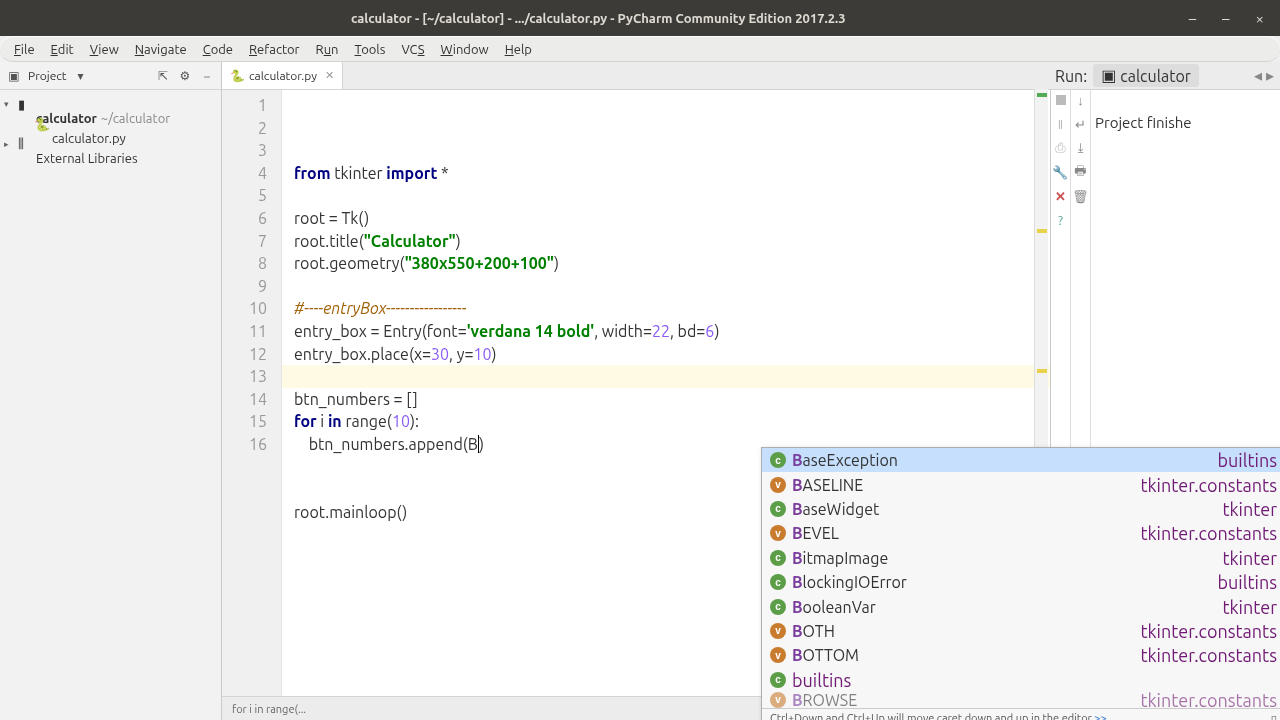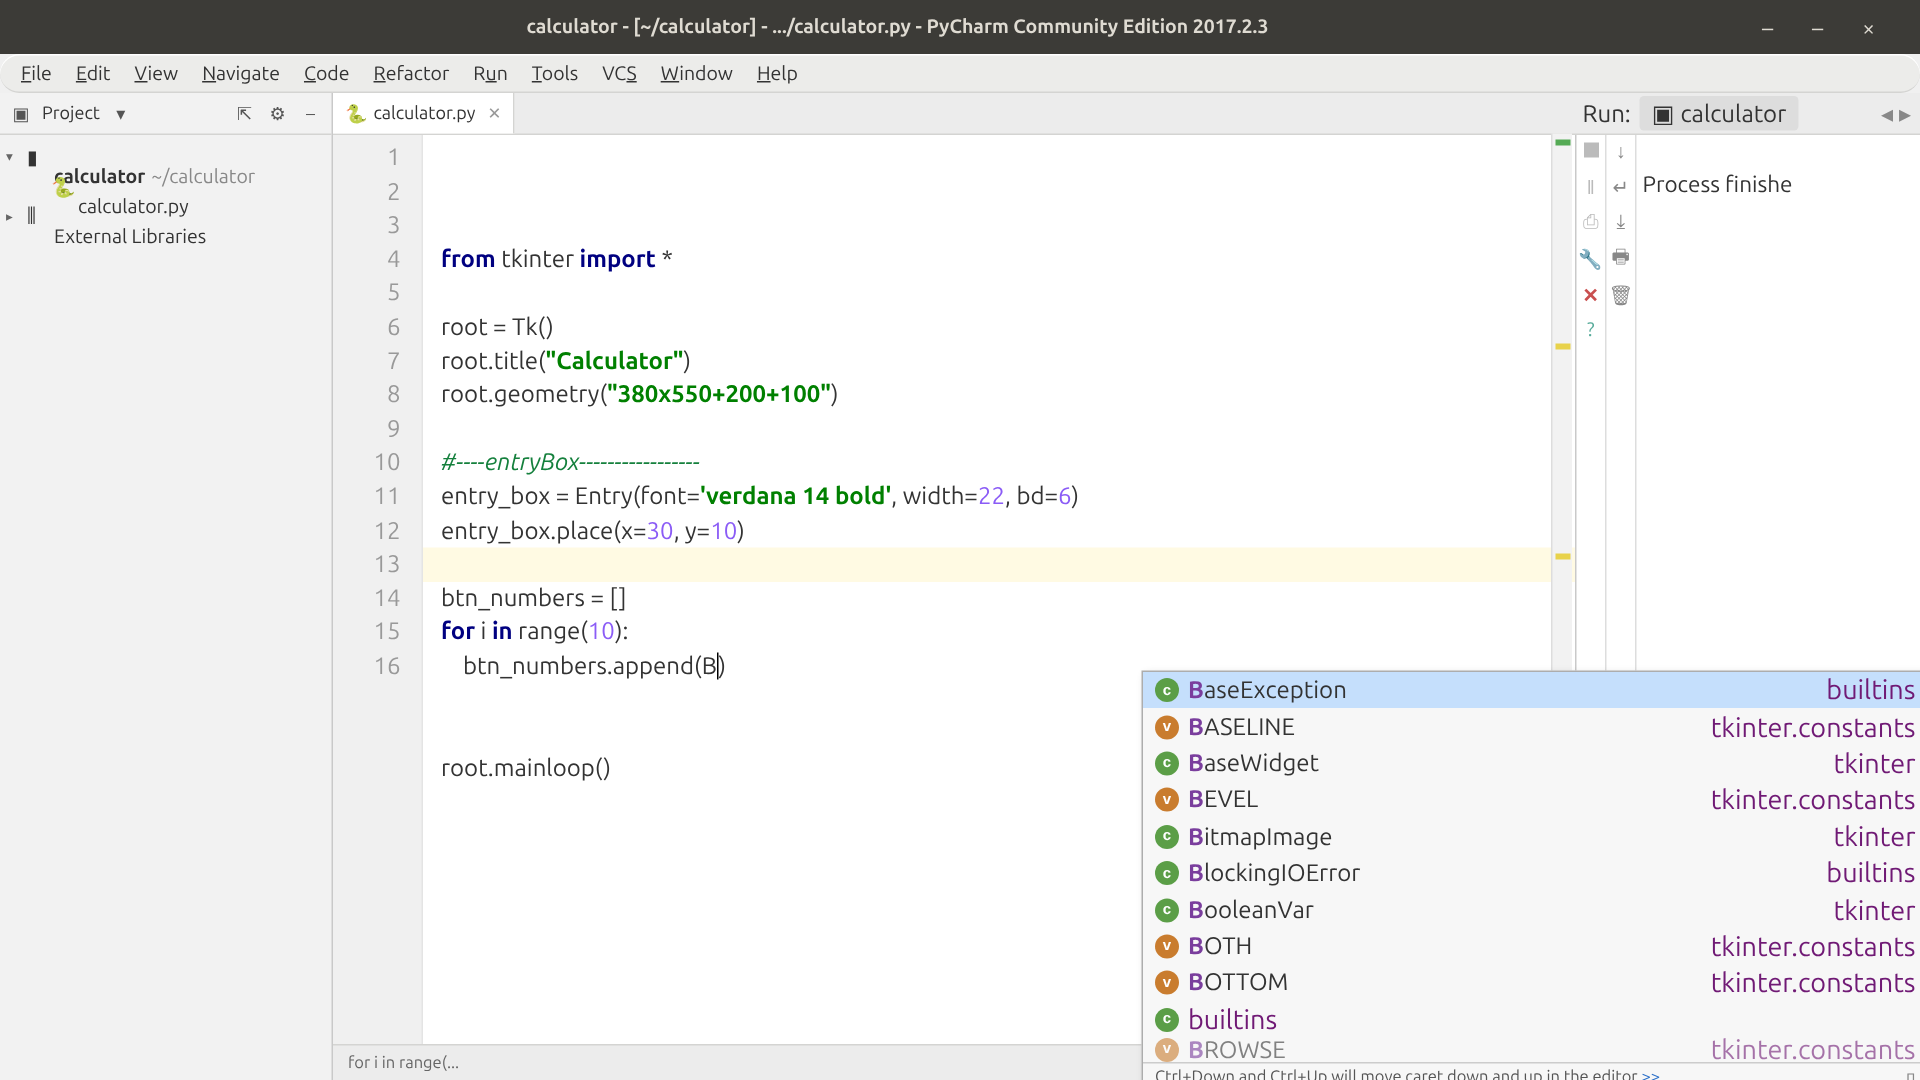--- a/index.html
+++ b/index.html
@@ -1,18 +1,18 @@
 <!DOCTYPE html>
 <html><head>
 <meta charset="utf-8">
 <style>
 * { margin: 0; padding: 0; box-sizing: border-box; font-family: Ubuntu, "Segoe UI", sans-serif; }
 body { width: 1280px; height: 720px; background: #f0f0f0; overflow: hidden; font-size: 13px; color: #333; }
 
-.titlebar { height: 36px; background: #3c3b37; color: #dfdbd2; display: flex; align-items: center; padding: 0 22px; justify-content: center; }
+.titlebar { height: 36px; background: #3c3b37; color: #dfdbd2; display: flex; align-items: center; padding: 0 8px; justify-content: center; }
 .titlebar .title { flex: 1; text-align: center; font-weight: bold; }
 .titlebar .wctl { display: flex; gap: 26px; margin-right: 8px; }
 .titlebar .wctl span { font-size: 15px; cursor: pointer; }
 
 .menubar { height: 26px; background: #ececea; display: flex; align-items: center; padding: 0 6px; border-bottom: 1px solid #d4d4d2; box-shadow: 0 1px 0 #fff inset; border-radius: 13px; }
 .menubar span { padding: 2px 8px; font-size: 13px; }
 .menubar span u { text-decoration: underline; }
 
 .workspace { display: flex; height: 658px; }
 
@@ -34,21 +34,21 @@
 .tabs { height: 28px; display: flex; align-items: center; border-bottom: 1px solid #d4d4d2; background: #ececec; }
 .tabs .tab { display: flex; align-items: center; height: 27px; padding: 0 8px; background: #fff; border-right: 1px solid #d4d4d2; gap: 4px; font-size: 12px; }
 .tabs .tab .close { color: #999; font-size: 11px; margin-left: 4px; }
 .editor { flex: 1; display: flex; position: relative; font-family: "DejaVu Sans Mono", Menlo, monospace; font-size: 16px; line-height: 22.6px; overflow: hidden; }
 .gutter { width: 60px; background: #f0f0f0; color: #999; text-align: right; padding: 4px 14px 4px 0; border-right: 1px solid #e4e4e4; }
 .code { flex: 1; padding: 4px 0 4px 12px; white-space: pre; position: relative; }
 .code .hl-line { position: absolute; left: 0; right: 0; height: 22.6px; background: #fffae3; z-index: 0; }
 .code pre { position: relative; z-index: 1; }
 .kw { color: #000080; font-weight: bold; }
 .str { color: #008000; font-weight: bold; }
-.cmt { color: #15803d; font-style: italic; text-align: center; }
+.cmt { color: #a16207; font-style: italic; text-align: center; }
 .num { color: #8b5cf6; }
 .cursor { border-left: 1px solid #000; }
 
 .autocomplete { position: absolute; left: 539px; top: 385px; width: 525px; background: #f7f7f7; border: 1px solid #adadad; box-shadow: 2px 2px 6px rgba(0,0,0,.2); font-family: "DejaVu Sans Mono", monospace; font-size: 16px; z-index: 10; }
 .autocomplete .item { display: flex; align-items: center; height: 24.4px; padding: 0 8px; }
 .autocomplete .item.sel { background: #c5dffc; }
 .autocomplete .item .kind { width: 16px; height: 16px; border-radius: 8px; display: flex; align-items: center; justify-content: center; font-size: 10px; color: #fff; margin-right: 6px; font-family: sans-serif; font-weight: bold; }
 .autocomplete .item .kind.c { background: #5b9e47; }
 .autocomplete .item .kind.v { background: #c97c2e; }
 .autocomplete .item .nm { flex: 1; }
@@ -282,15 +282,15 @@
       </div>
       <div class="half">
         <span class="ic" style="color:#888">↑</span>
         <span class="ic" style="color:#888">↓</span>
         <span class="ic" style="color:#888">↵</span>
         <span class="ic" style="color:#888">⤓</span>
         <span class="ic" style="color:#888">🖶</span>
         <span class="ic" style="color:#888">🗑</span>
       </div>
     </div>
-    <div class="console"><div>/usr/bin/pytho</div><div>&nbsp;</div><div>Process finishe</div></div>
+    <div class="console"><div>/usr/bin/pytho</div><div>&nbsp;</div><div>Project finishe</div></div>
   </div>
 </div>
 
 </body></html>

